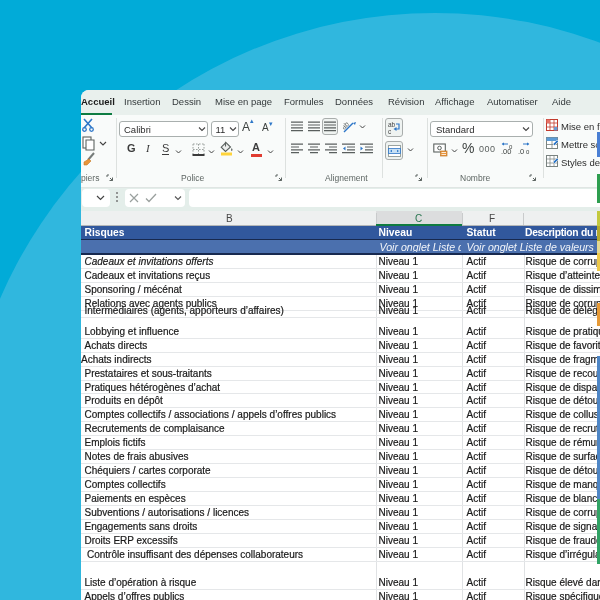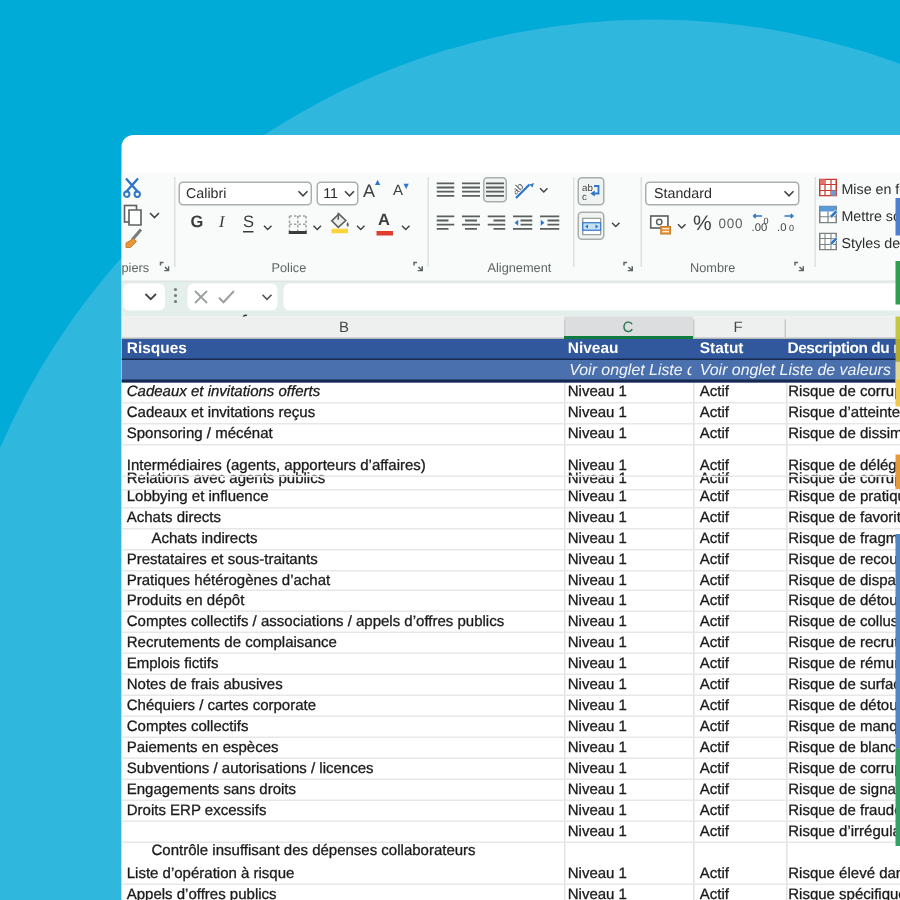--- a/index.html
+++ b/index.html
@@ -26,20 +26,33 @@
 .c{position:absolute;top:1px;font-size:10px;color:#1a1a1a;white-space:nowrap;-webkit-text-stroke:0.2px #1a1a1a;}
 .gl{position:absolute;top:0;bottom:0;width:1px;background:#e0e2e4;}
 .icon{position:absolute;}
 .btxt{position:absolute;font-size:9.5px;color:#2c2c2c;white-space:nowrap;}
 .lines4 line{stroke:#5a5f5e;stroke-width:1.2;}
 .boxbtn{position:absolute;border:1px solid #a9adac;border-radius:3px;background:#eff3f1;}
 </style></head><body>
 <div id="circle"></div>
 <div id="win">
 
+<div id="tabbar">
+<span class="tab" style="left:0px;font-weight:bold;color:#1c1c1c;">Accueil</span>
+<span class="tab" style="left:43px;">Insertion</span>
+<span class="tab" style="left:91px;">Dessin</span>
+<span class="tab" style="left:134px;">Mise en page</span>
+<span class="tab" style="left:203px;">Formules</span>
+<span class="tab" style="left:254px;">Données</span>
+<span class="tab" style="left:307px;">Révision</span>
+<span class="tab" style="left:354px;">Affichage</span>
+<span class="tab" style="left:406px;">Automatiser</span>
+<span class="tab" style="left:471px;">Aide</span>
+<div class="abs" style="left:0;top:22.5px;width:31px;height:2.5px;background:#0e7c42;"></div>
+</div>
 <div id="ribbon">
 <div class="vsep" style="left:35.4px;"></div>
 <div class="vsep" style="left:204px;"></div>
 <div class="vsep" style="left:300.5px;"></div>
 <div class="vsep" style="left:346px;"></div>
 <div class="vsep" style="left:462px;"></div>
 <svg class="icon" style="left:1px;top:3px" width="13" height="14" viewBox="0 0 13 14">
 <path d="M2 1 L10 10 M10 1 L2 10" stroke="#2e77c8" stroke-width="1.6" fill="none"></path>
 <circle cx="2.5" cy="11.5" r="1.8" fill="none" stroke="#2e77c8" stroke-width="1.3"></circle>
 <circle cx="9.5" cy="11.5" r="1.8" fill="none" stroke="#2e77c8" stroke-width="1.3"></circle>
@@ -302,21 +315,21 @@
 <span class="c" style="left:297.5px;">Niveau 1</span>
 <span class="c" style="left:385.5px;">Actif</span>
 <span class="c" style="left:444.5px;">Risque d’atteinte à</span>
 </div>
 <div class="drow" style="top:56.60px;">
 <span class="c" style="left:3.5px;">Sponsoring / mécénat</span>
 <span class="c" style="left:297.5px;">Niveau 1</span>
 <span class="c" style="left:385.5px;">Actif</span>
 <span class="c" style="left:444.5px;">Risque de dissimulation</span>
 </div>
-<div class="drow" style="top:70.55px;margin-top:16px;">
+<div class="drow" style="top:70.55px;">
 <span class="c" style="left:3.5px;">Relations avec agents publics</span>
 <span class="c" style="left:297.5px;">Niveau 1</span>
 <span class="c" style="left:385.5px;">Actif</span>
 <span class="c" style="left:444.5px;">Risque de corruption</span>
 </div>
 <div class="drow" style="top:78px;">
 <span class="c" style="left:3.5px;">Intermédiaires (agents, apporteurs d’affaires)</span>
 <span class="c" style="left:297.5px;">Niveau 1</span>
 <span class="c" style="left:385.5px;">Actif</span>
 <span class="c" style="left:444.5px;">Risque de délégation</span>
@@ -327,21 +340,21 @@
 <span class="c" style="left:385.5px;">Actif</span>
 <span class="c" style="left:444.5px;">Risque de pratiques</span>
 </div>
 <div class="drow" style="top:112.40px;">
 <span class="c" style="left:3.5px;">Achats directs</span>
 <span class="c" style="left:297.5px;">Niveau 1</span>
 <span class="c" style="left:385.5px;">Actif</span>
 <span class="c" style="left:444.5px;">Risque de favoritisme</span>
 </div>
 <div class="drow" style="top:126.35px;">
-<span class="c" style="left:20px;">Achats indirects</span>
+<span class="c" style="left:0;">Achats indirects</span>
 <span class="c" style="left:297.5px;">Niveau 1</span>
 <span class="c" style="left:385.5px;">Actif</span>
 <span class="c" style="left:444.5px;">Risque de fragmentation</span>
 </div>
 <div class="drow" style="top:140.30px;">
 <span class="c" style="left:3.5px;">Prestataires et sous-traitants</span>
 <span class="c" style="left:297.5px;">Niveau 1</span>
 <span class="c" style="left:385.5px;">Actif</span>
 <span class="c" style="left:444.5px;">Risque de recours</span>
 </div>
@@ -411,21 +424,21 @@
 <span class="c" style="left:385.5px;">Actif</span>
 <span class="c" style="left:444.5px;">Risque de signature</span>
 </div>
 <div class="drow" style="top:307.70px;">
 <span class="c" style="left:3.5px;">Droits ERP excessifs</span>
 <span class="c" style="left:297.5px;">Niveau 1</span>
 <span class="c" style="left:385.5px;">Actif</span>
 <span class="c" style="left:444.5px;">Risque de fraudes</span>
 </div>
 <div class="drow" style="top:321.65px;">
-<span class="c" style="left:20px;margin-top:13px;">Contrôle insuffisant des dépenses collaborateurs</span>
+<span class="c" style="left:6px;">Contrôle insuffisant des dépenses collaborateurs</span>
 <span class="c" style="left:297.5px;">Niveau 1</span>
 <span class="c" style="left:385.5px;">Actif</span>
 <span class="c" style="left:444.5px;">Risque d’irrégularités</span>
 </div>
 <div class="drow" style="top:335.60px;margin-top:48px;">
 <span class="c" style="left:3.5px;">Particularités locales</span>
 <span class="c" style="left:297.5px;">Niveau 1</span>
 <span class="c" style="left:385.5px;">Actif</span>
 <span class="c" style="left:444.5px;">Risque de pratiques</span>
 </div>

